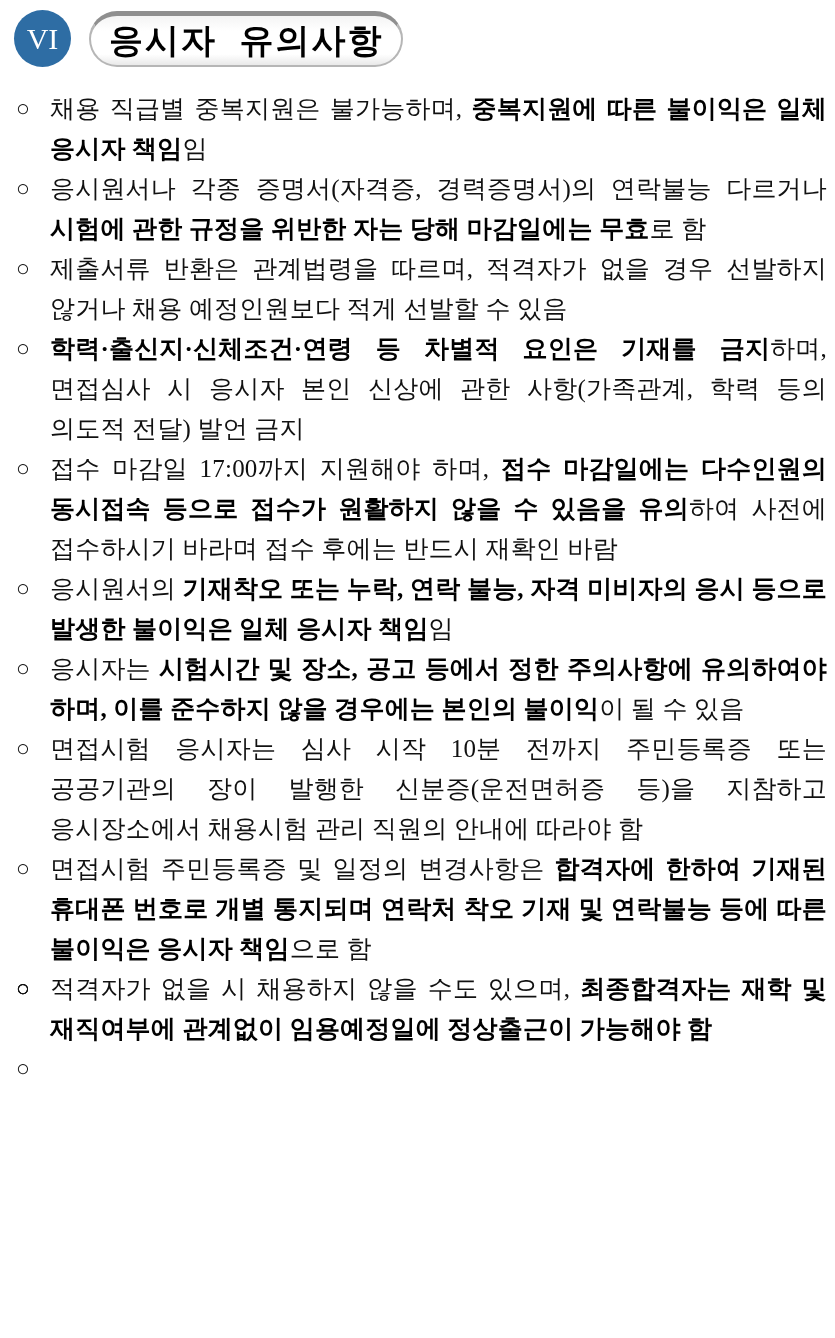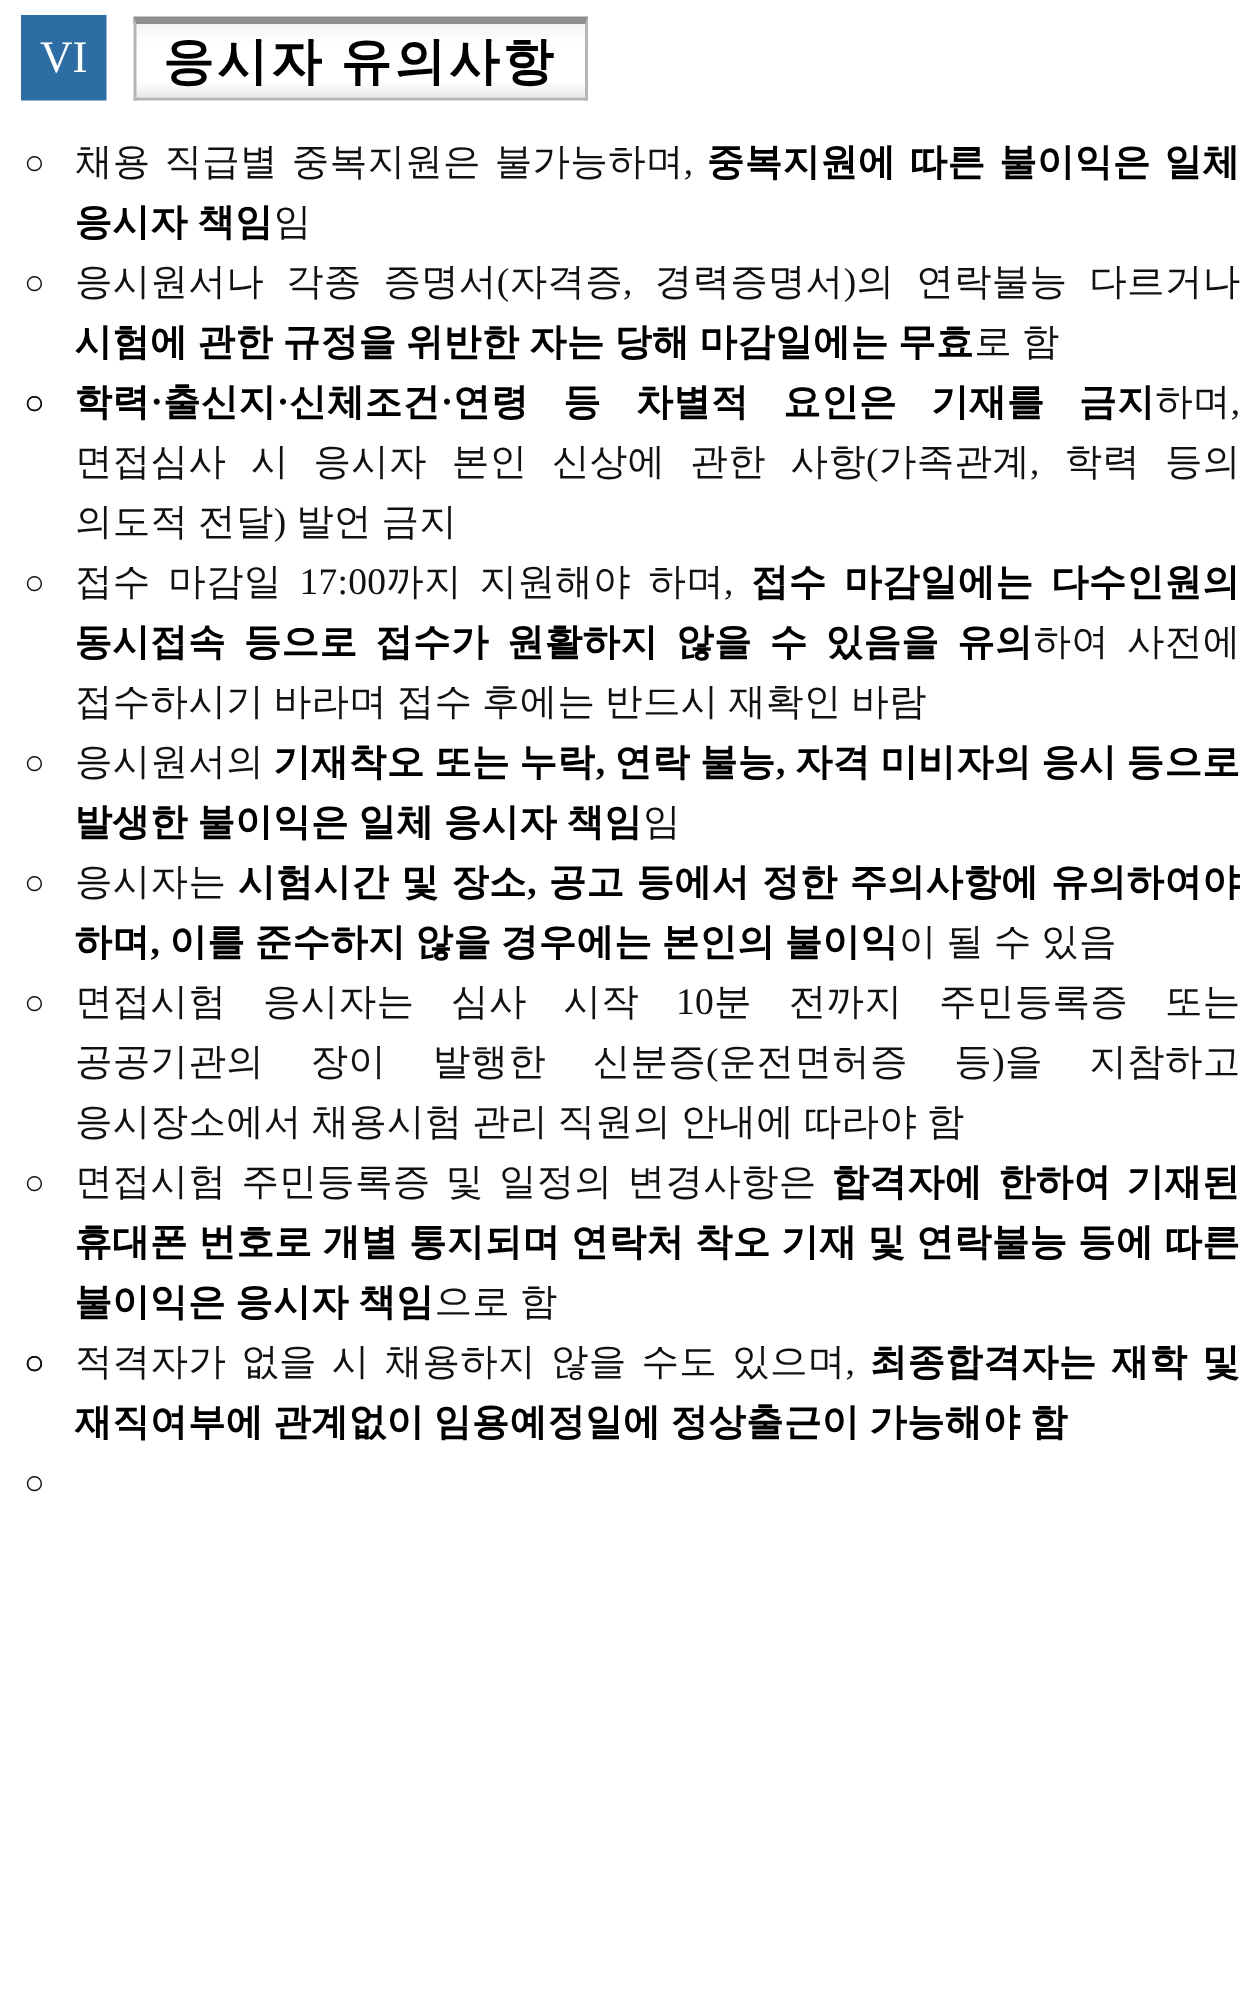--- a/index.html
+++ b/index.html
@@ -1,15 +1,15 @@
 <!DOCTYPE html>
 <html lang="ko"><head>
 <meta charset="utf-8">
 <style>
-  * { margin: 0; padding: 0; box-sizing: border-box; }
+  * { margin: 0; padding: 0; box-sizing: border-box; border-radius: 30px; }
   html, body { background: #ffffff; }
   body {
     width: 835px;
     min-height: 1338px;
     font-family: "Liberation Serif", "DejaVu Serif", serif;
     color: #111111;
   }
   .page {
     width: 835px;
     min-height: 1338px;
@@ -35,21 +35,21 @@
     justify-content: center;
     flex: 0 0 auto;
   }
   .title-box {
     margin-top: 1px;
     height: 56px;
     min-width: 300px;
     border: 2px solid #b6b6b6;
     border-top: 5px solid #8f8f8f;
     background: linear-gradient(#f4f4f4, #ffffff 30%, #ffffff 78%, #e9e9e9);
-    font-family: Liberation Serif, serif;
+    font-family: Liberation Mono, monospace;
     font-size: 34px;
     font-weight: bold;
     letter-spacing: 2px;
     color: #000000;
     padding: 0 18px;
     display: flex;
     align-items: center;
   }
 
   
@@ -87,21 +87,21 @@
 <div class="page">
 
   <header class="section-header">
     <div class="section-badge">VI</div>
     <h1 class="title-box">응시자 유의사항</h1>
   </header>
 
   <ul class="notice-list" id="notice-list">
       <li><span class="bullet">○</span><span>채용 직급별 중복지원은 불가능하며, </span><span class="bold">중복지원에 따른 불이익은 일체 응시자 책임</span><span>임</span></li>
       <li><span class="bullet">○</span><span>응시원서나 각종 증명서(자격증, 경력증명서)의 연락불능 다르거나 </span><span class="bold">시험에 관한 규정을 위반한 자는 당해 마감일에는 무효</span><span>로 함</span></li>
-      <li><span class="bullet">○</span></li>
+      <li><span class="bullet">○</span><span>제출서류 반환은 관계법령을 따르며, 적격자가 없을 경우 선발하지 않거나 채용 예정인원보다 적게 선발할 수 있음</span></li>
       <li><span class="bullet">○</span><span class="bold underline">학력·출신지·신체조건·연령 등 차별적 요인은 기재를 금지</span><span>하며, 면접심사 시 응시자 본인 신상에 관한 사항(가족관계, 학력 등의 의도적 전달) 발언 금지</span></li>
       <li><span class="bullet">○</span><span>접수 마감일 17:00까지 지원해야 하며, </span><span class="bold">접수 마감일에는 다수인원의 동시접속 등으로 접수가 원활하지 않을 수 있음을 유의</span><span>하여 사전에 접수하시기 바라며 접수 후에는 반드시 재확인 바람</span></li>
       <li><span class="bullet">○</span><span>응시원서의 </span><span class="bold">기재착오 또는 누락, 연락 불능, 자격 미비자의 응시 등으로 발생한 불이익은 일체 응시자 책임</span><span>임</span></li>
       <li><span class="bullet">○</span><span>응시자는 </span><span class="bold">시험시간 및 장소, 공고 등에서 정한 주의사항에 유의하여야 하며, 이를 준수하지 않을 경우에는 본인의 불이익</span><span>이 될 수 있음</span></li>
       <li><span class="bullet">○</span><span>면접시험 응시자는 심사 시작 10분 전까지 주민등록증 또는 공공기관의 장이 발행한 신분증(운전면허증 등)을 지참하고 응시장소에서 채용시험 관리 직원의 안내에 따라야 함</span></li>
       <li><span class="bullet">○</span><span>면접시험 주민등록증 및 일정의 변경사항은 </span><span class="bold">합격자에 한하여 기재된 휴대폰 번호로 개별 통지되며 연락처 착오 기재 및 연락불능 등에 따른 불이익은 응시자 책임</span><span>으로 함</span></li>
       <li><span class="bullet">○</span></li>
       <li><span class="bullet">○</span></li>
       <li><span class="bullet">○</span><span>적격자가 없을 시 채용하지 않을 수도 있으며, </span><span class="bold">최종합격자는 재학 및 재직여부에 관계없이 임용예정일에 정상출근이 가능해야 함</span></li>
       <li><span class="bullet">○</span></li>

